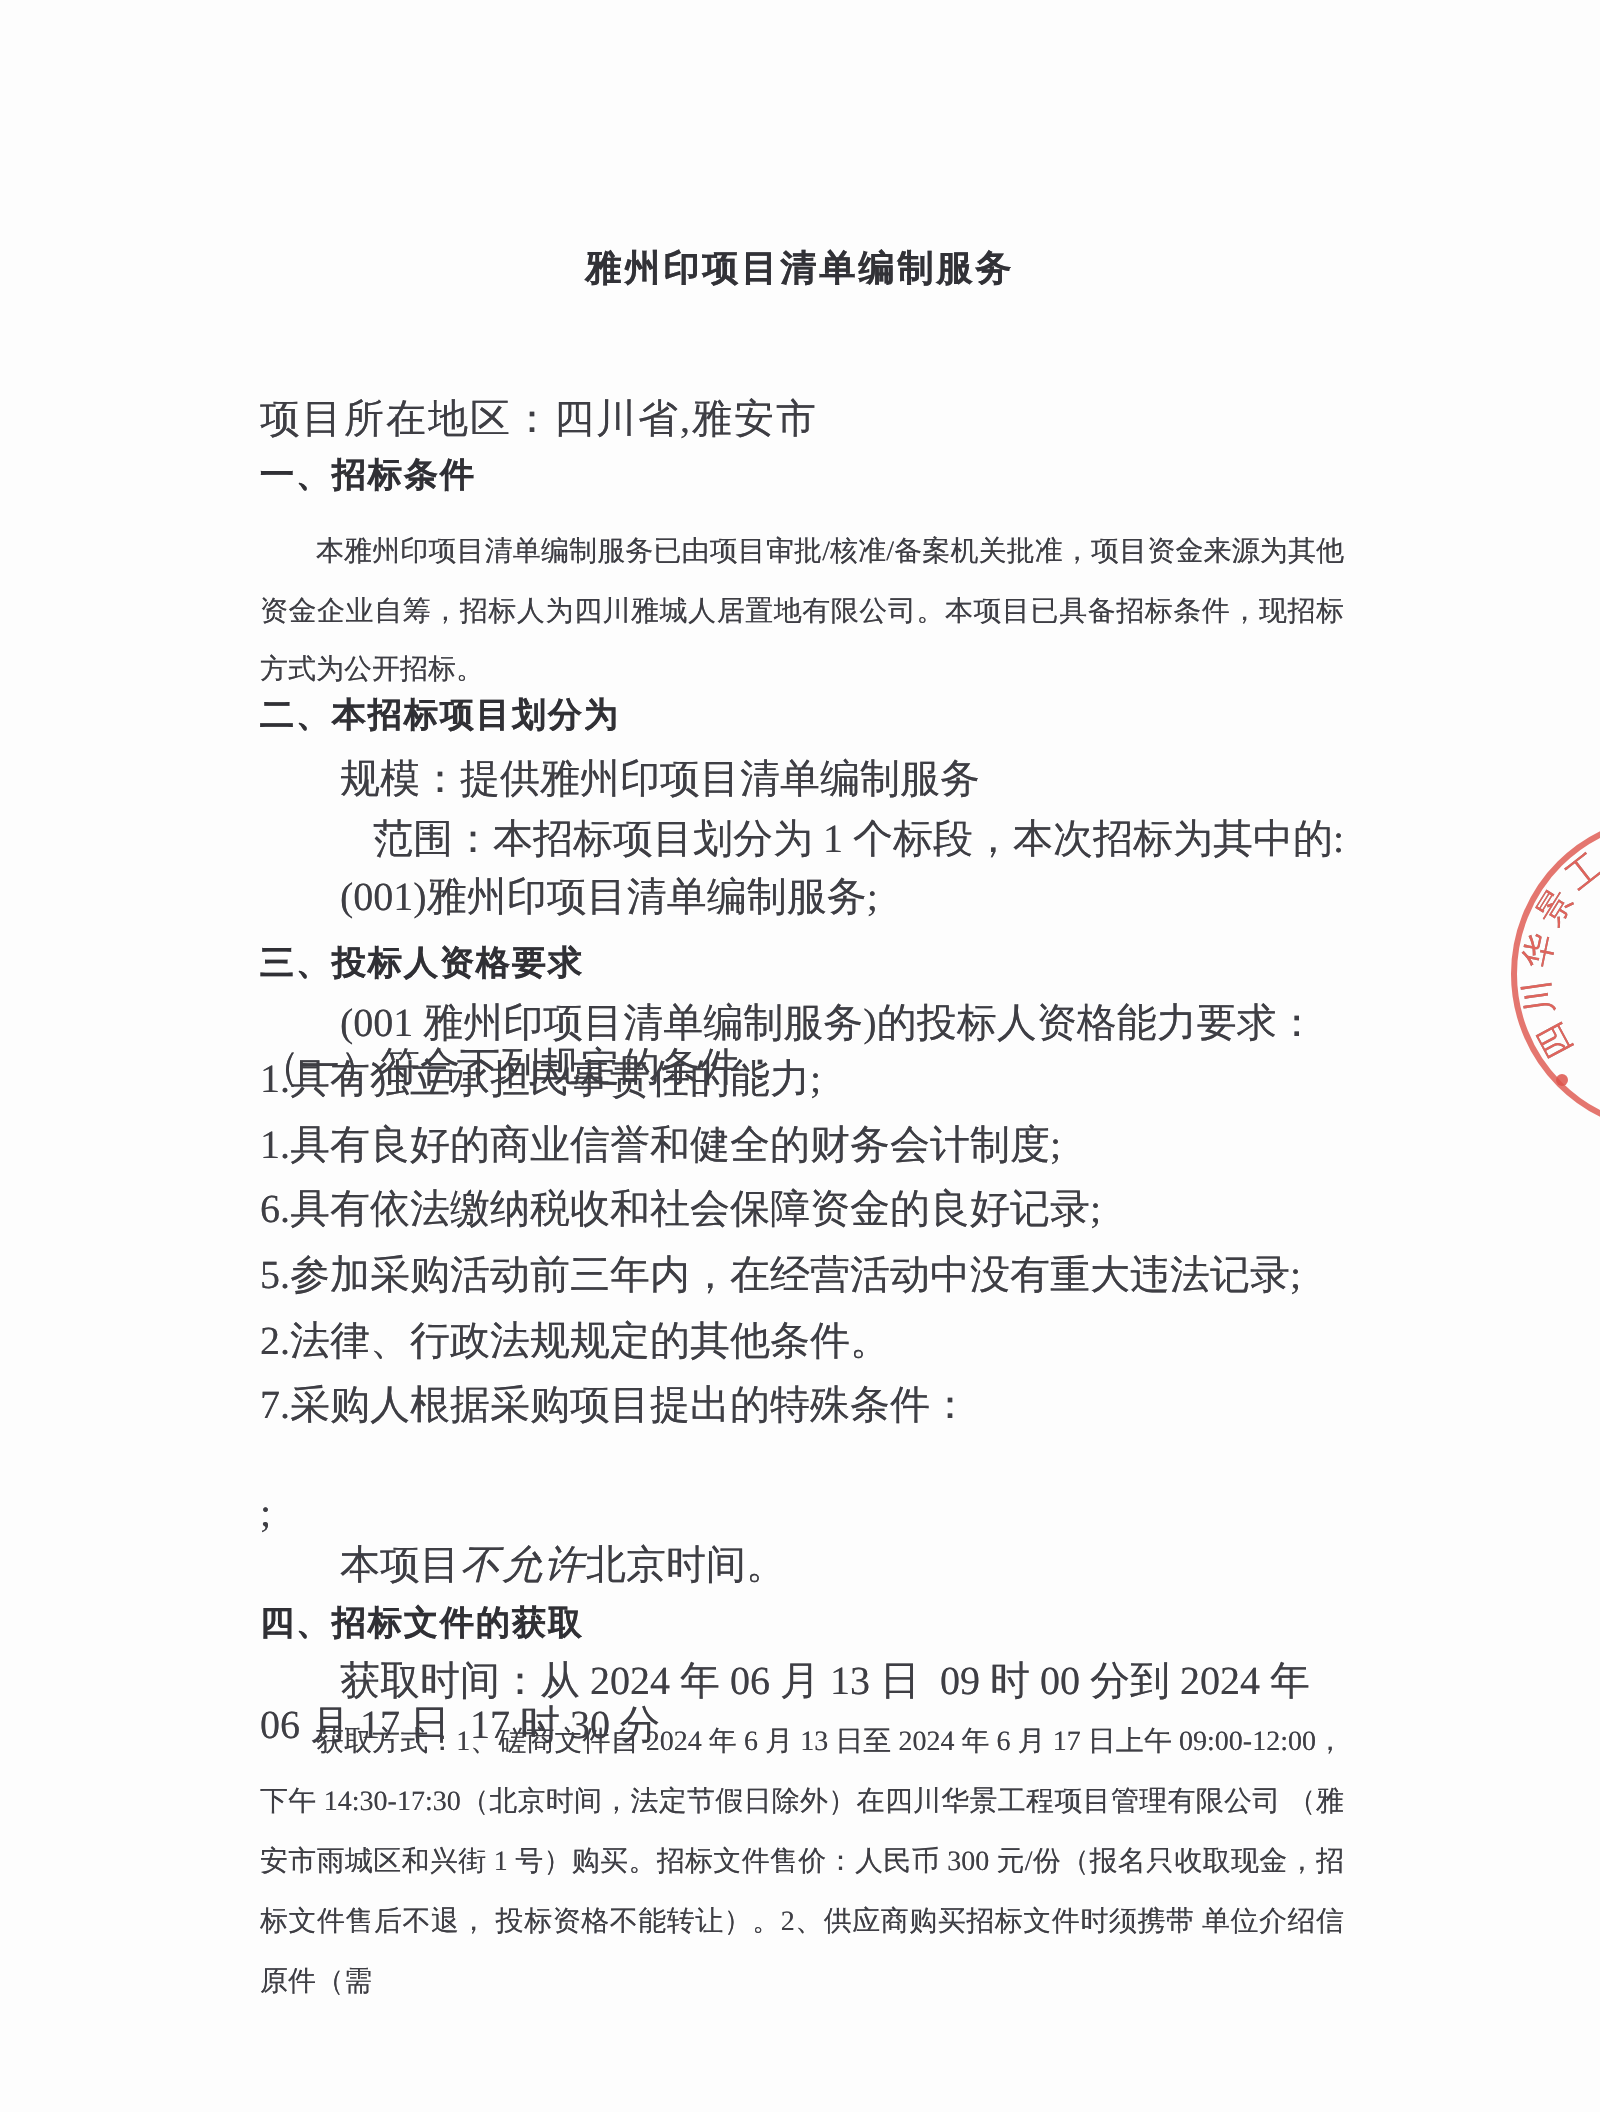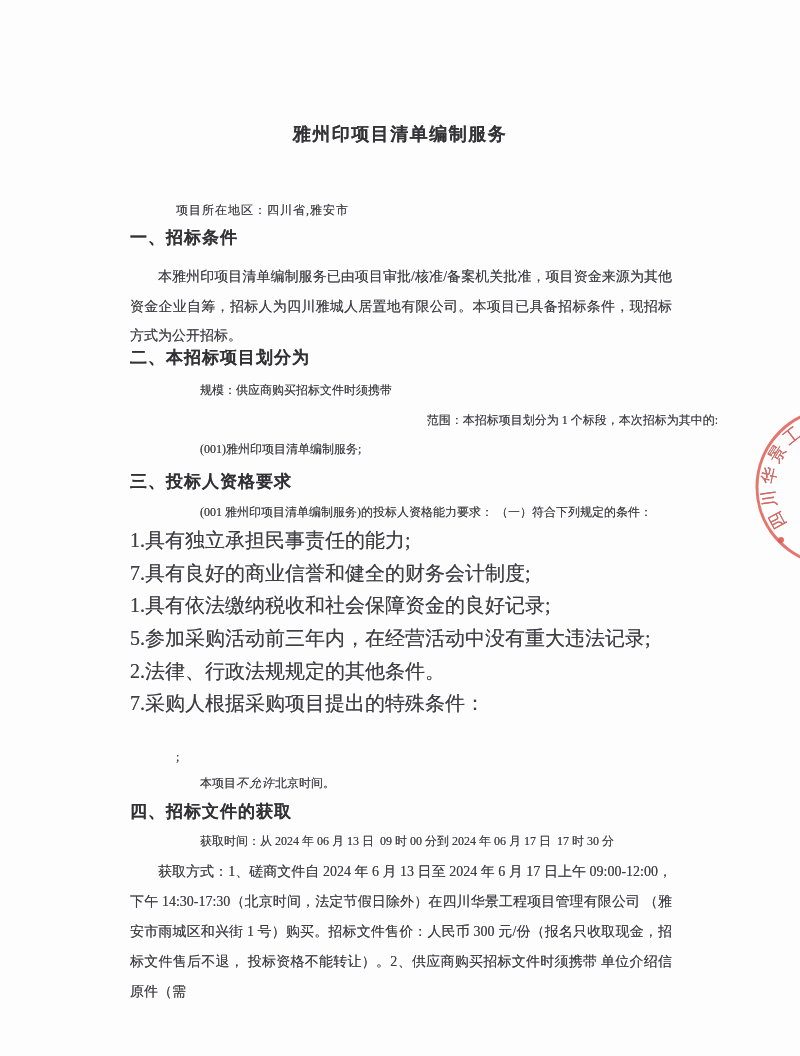--- a/index.html
+++ b/index.html
@@ -8,21 +8,21 @@
     width:800px;height:1056px;
     background:#fdfdfd;
     overflow:hidden;
     font-family:"Liberation Serif","DejaVu Serif",serif;
     color:#3e3e44;
     text-shadow:0 0 0.3px rgba(64,64,70,0.7);
   }
   .center{position:absolute;left:0;width:800px;text-align:center;}
   .doc-title{top:97px;font-size:18px;font-weight:bold;line-height:26px;letter-spacing:1.5px;color:#323237;margin-top:24px;}
   .doc-subtitle{top:129px;font-size:14.5px;line-height:24px;letter-spacing:0.5px;}
-  .ln{position:absolute;left:130px;width:542px;font-size:12px;line-height:22px;white-space:pre-wrap;margin-left:46px;}
+  .ln{position:absolute;left:130px;width:542px;font-size:20px;line-height:22px;white-space:pre-wrap;}
   .para{position:absolute;left:130px;width:542px;font-size:14px;text-align:justify;text-indent:2em;}
   .heading{position:absolute;left:130px;font-size:17px;font-weight:bold;line-height:24px;letter-spacing:1px;color:#303035;}
   .indent{text-indent:2em;}
   .location{top:199px;letter-spacing:1px;}
   .h1{top:226px;}
   .p1{top:262px;line-height:29.5px;}
   .h2{top:346px;}
   .scale{top:379px;}
   .scope{top:409px;text-align:right;}
   .lot{top:438px;}
@@ -44,31 +44,31 @@
 <div class="page">
 
   <div class="center doc-title">雅州印项目清单编制服务</div>
 
   <div class="ln location">项目所在地区：四川省,雅安市</div>
 
   <div class="heading h1">一、招标条件</div>
   <div class="para p1">本雅州印项目清单编制服务已由项目审批/核准/备案机关批准，项目资金来源为其他资金企业自筹，招标人为四川雅城人居置地有限公司。本项目已具备招标条件，现招标方式为公开招标。</div>
 
   <div class="heading h2">二、本招标项目划分为</div>
-  <div class="ln indent scale">规模：供应商购买招标文件时须携带</div>
+  <div class="ln indent scale">规模：提供雅州印项目清单编制服务</div>
   <div class="ln indent scope">范围：本招标项目划分为 1 个标段，本次招标为其中的:</div>
   <div class="ln indent lot">(001)雅州印项目清单编制服务;</div>
 
   <div class="heading h3">三、投标人资格要求</div>
   <div class="ln indent intro">(001 雅州印项目清单编制服务)的投标人资格能力要求： （一）符合下列规定的条件：</div>
 
   <div class="items">
     <div class="item">1.具有独立承担民事责任的能力;</div>
-    <div class="item">7.具有良好的商业信誉和健全的财务会计制度;</div>
-    <div class="item">1.具有依法缴纳税收和社会保障资金的良好记录;</div>
+    <div class="item">1.具有良好的商业信誉和健全的财务会计制度;</div>
+    <div class="item">6.具有依法缴纳税收和社会保障资金的良好记录;</div>
     <div class="item">5.参加采购活动前三年内，在经营活动中没有重大违法记录;</div>
     <div class="item">2.法律、行政法规规定的其他条件。</div>
     <div class="item">7.采购人根据采购项目提出的特殊条件：</div>
   </div>
 
   <div class="ln semi">;</div>
 
   <div class="ln indent joint"><span>本项目</span><em>不允许</em><span>北京时间。</span></div>
 
   <div class="heading h4">四、招标文件的获取</div>

